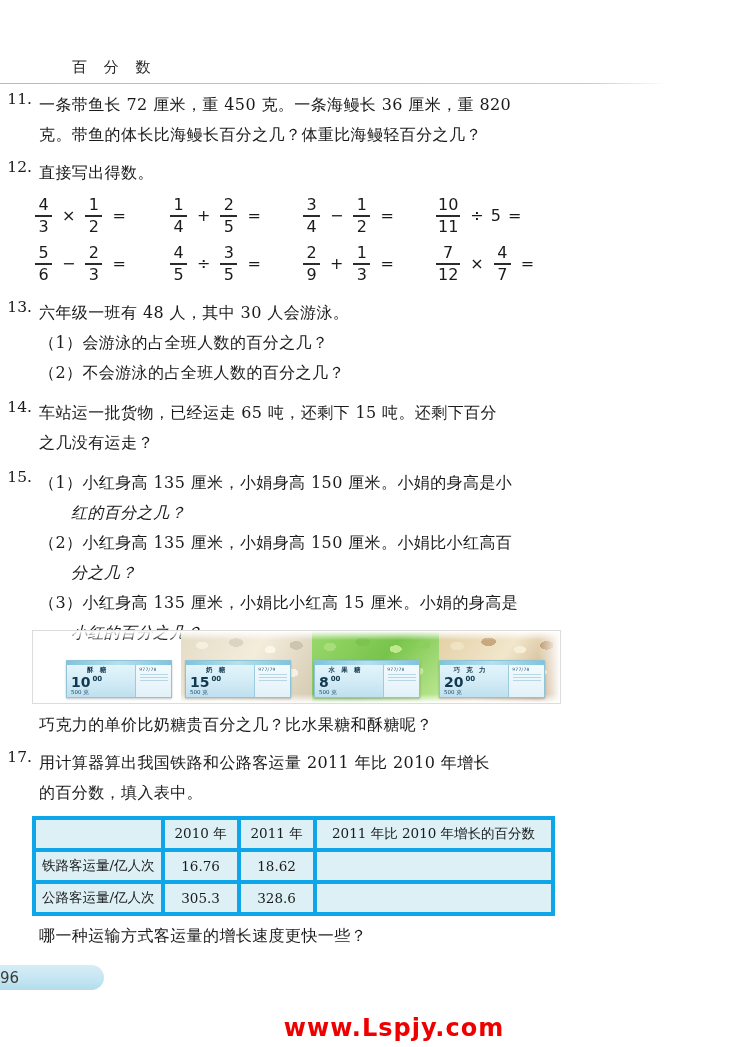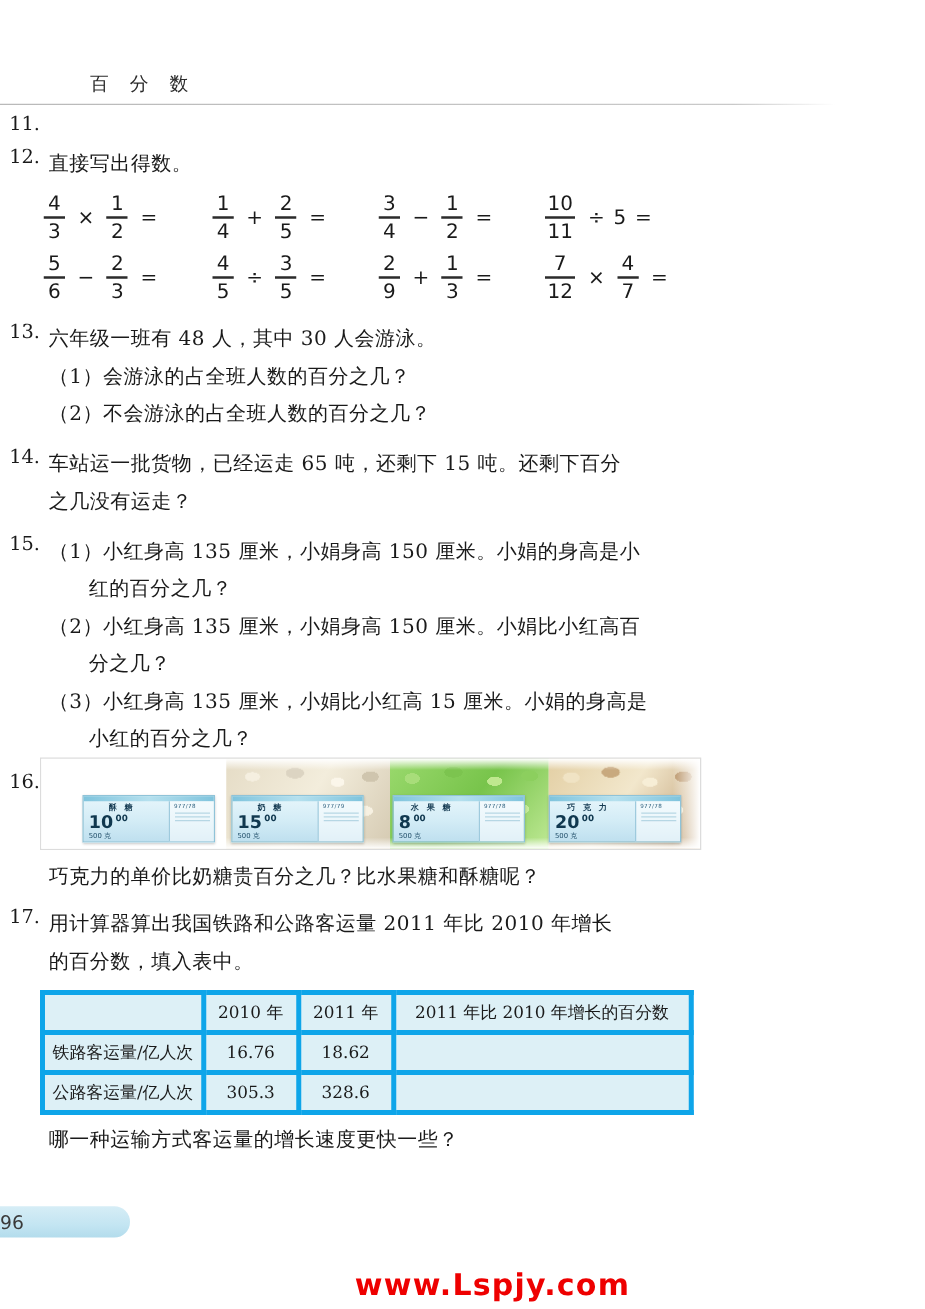--- a/index.html
+++ b/index.html
@@ -33,21 +33,21 @@
   .num {
     width:32px; min-width:32px; text-align:right;
     font-size:15.5px; padding-right:7px;
     font-family:"DejaVu Serif","Liberation Serif",serif;
   }
   .txt {
     font-size:16px; line-height:30px; letter-spacing:0.4px;
     max-width:527px;
   }
   .txt .ln { display:block; white-space:nowrap; }
-  .indent { padding-left:32px; }
+  .indent { padding-left:32px;font-style:italic; }
 
   
   .fracblock { margin-left:32px; margin-top:4px; }
   .fracrow { display:flex; align-items:center; height:48px; }
   .expr { display:flex; align-items:center; font-size:16px; }
   .frac {
     display:inline-flex; flex-direction:column; align-items:center;
     line-height:1; vertical-align:middle; margin:0 3px;
     font-family:"DejaVu Sans","Liberation Sans",sans-serif;
   }
@@ -203,20 +203,24 @@
   <div class="header">
     <div class="header-title">百 分 数</div>
     <div class="header-rule"></div>
   </div>
 
   <div class="content">
 
     <div class="prob">
       <div class="prob-row">
         <div class="num">11.</div>
+        <div class="txt">
+          <span class="ln">一条带鱼长 72 厘米，重 450 克。一条海鳗长 36 厘米，重 820</span>
+          <span class="ln">克。带鱼的体长比海鳗长百分之几？体重比海鳗轻百分之几？</span>
+        </div>
       </div>
     </div>
 
     <div class="prob" style="margin-top:8px">
       <div class="prob-row">
         <div class="num">12.</div>
         <div class="txt">
           <span class="ln">直接写出得数。</span>
         </div>
       </div>
@@ -388,24 +392,20 @@
       <div class="prob-row">
         <div class="num"></div>
         <div class="txt">
           <span class="ln"><span>（3）</span><span>小红身高 135 厘米，小娟比小红高 15 厘米。小娟的身高是</span></span>
           <span class="ln indent">小红的百分之几？</span>
         </div>
       </div>
     </div>
 
     <div class="prob" style="margin-top:10px">
-      <div class="prob-row">
-        <div class="num">16.</div>
-        <div style="flex:1"></div>
-      </div>
       <div class="photo-wrap" style="margin-top:-28px">
         <div class="photo">
           <div class="candy c1"></div>
           <div class="candy c2"></div>
           <div class="candy c3"></div>
           <div class="candy c4"></div>
 
           <div class="photo-fade-t"></div>
           <div class="photo-fade-b"></div>
           <div class="photo-fade-l"></div>

